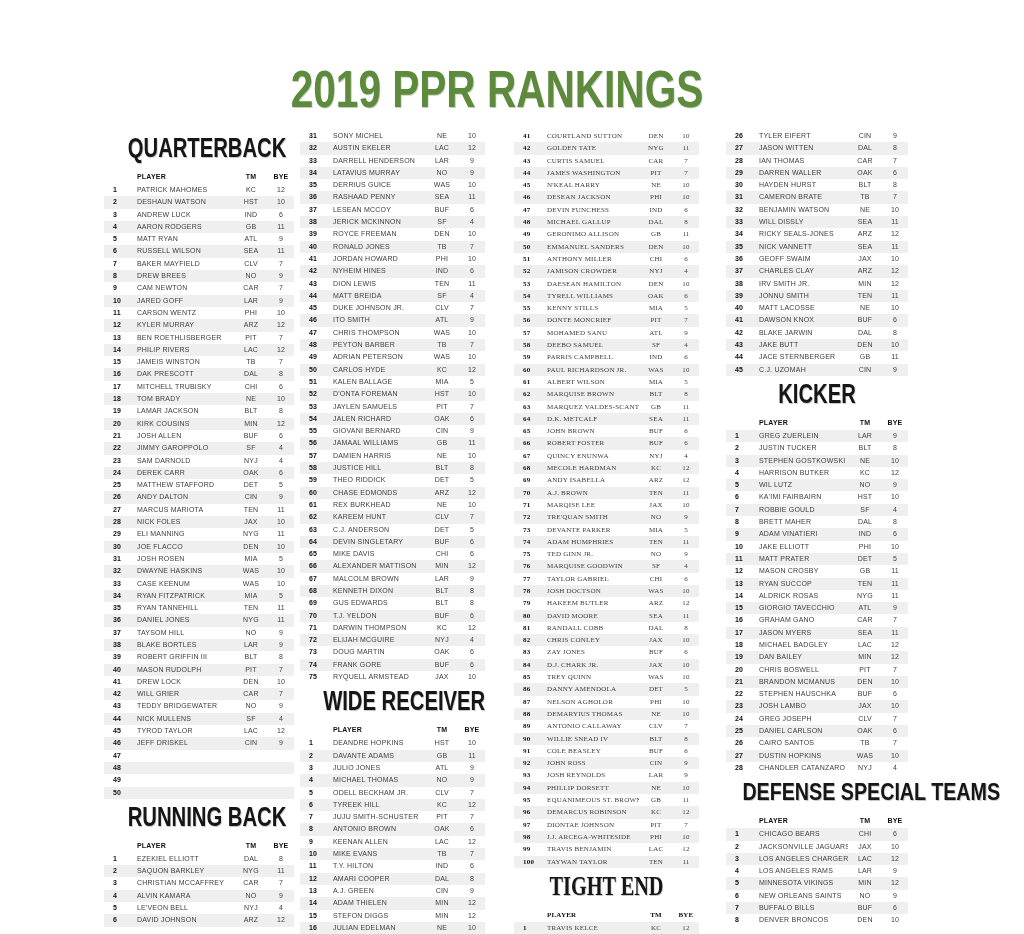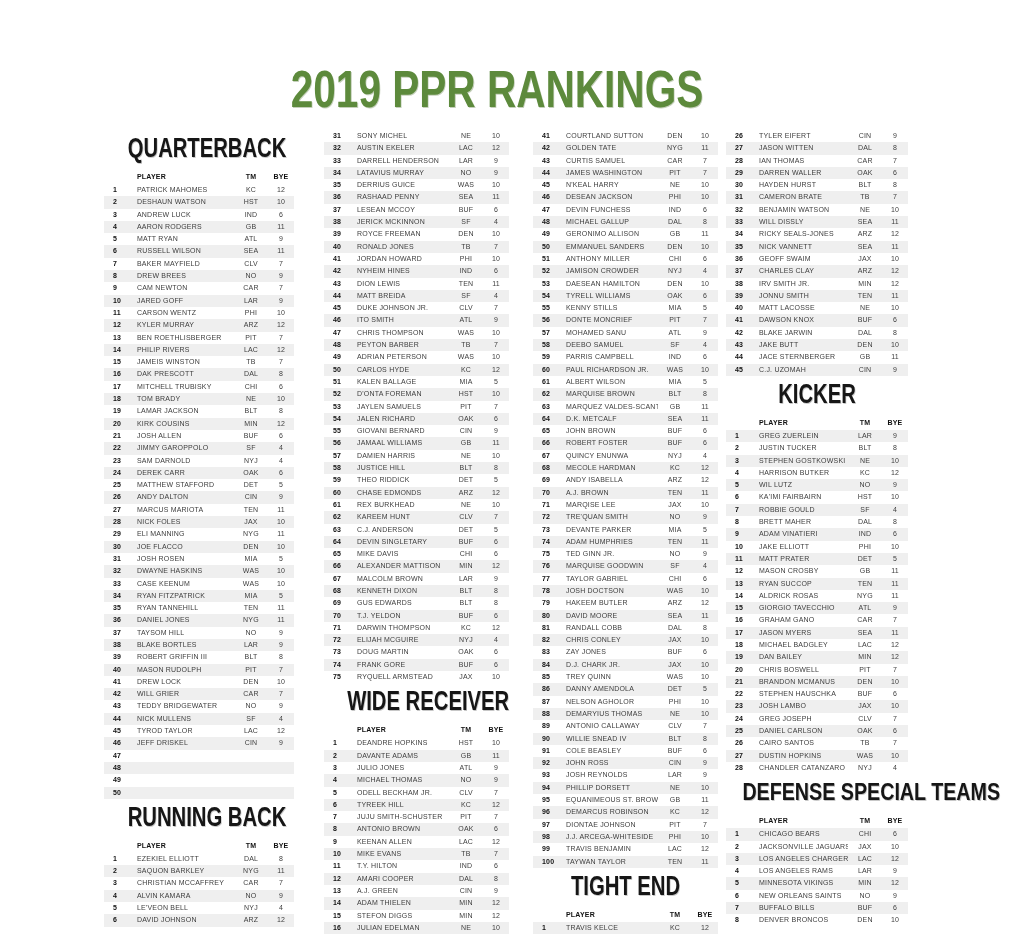--- a/index.html
+++ b/index.html
@@ -11,22 +11,22 @@
   .page-title {
     position:absolute; top:60px; left:182px; width:630px; height:58px;
     line-height:58px; text-align:center;
     font-size:52px; font-weight:700; color:#5d8a3c;
     transform:scaleX(0.78); transform-origin:center;
     white-space:nowrap; letter-spacing:0px;
     text-shadow:1px 1px 0 rgba(90,120,60,0.35);
   }
   .col { position:absolute; top:130px; }
   #col1 { left:104px; width:190px; }
-  #col2 { left:324px; width:185px; }
-  #col3 { left:533px; width:185px; }
+  #col2 { left:300px; width:185px; }
+  #col3 { left:514px; width:185px;font-family:Liberation Serif, serif; }
   #col4 { left:726px; width:182px; }
   .section-heading {
     height:32px; line-height:32px; margin:2px 0 6px; text-align:center;
     font-size:27px; font-weight:700; color:#161616; white-space:nowrap;
     transform:scaleX(0.75); transform-origin:center;
     text-shadow:1px 1px 0 rgba(0,0,0,0.22);
   }
   .section-heading.small { font-size:24px; transform:scaleX(0.82); }
   .rank-table { width:100%; }
   .row { display:flex; align-items:center; height:12.3px; width:100%; }

